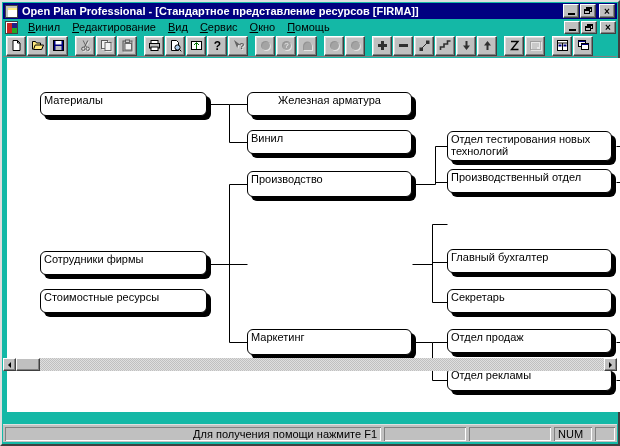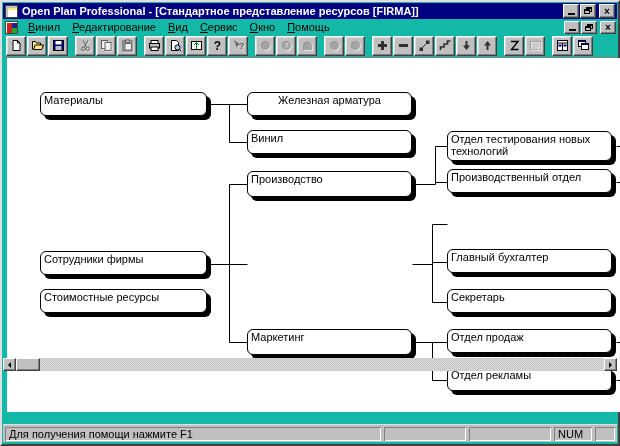--- a/index.html
+++ b/index.html
@@ -65,21 +65,21 @@
   .arr.left{border-right-color:#000;margin-left:-3px;}
   .arr.right{border-left-color:#000;margin-right:-3px;}
   .sthumb{left:13px;width:24px;}
   .sbtn.rightbtn{right:0;}
   
   .statusbar{position:absolute;left:1px;right:1px;bottom:2px;height:18px;background:#c0c0c0;
     display:flex;align-items:center;padding:1px 2px;gap:3px;box-sizing:border-box;
     border-top:1px solid #dfdfdf;}
   .panel{height:14px;box-shadow:inset 1px 1px 0 #808080,inset -1px -1px 0 #fff;
     font-size:11px;line-height:14px;padding:0 4px;box-sizing:border-box;color:#000;white-space:nowrap;overflow:hidden;}
-  .panel.main{flex:1;}
+  .panel.main{flex:1;text-align:right;}
 </style>
 </head>
 <body>
 
 <div id="window">
 
   <div class="titlebar">
     <div class="appicon"></div>
     <div class="ttl">Open Plan Professional - [Стандартное представление ресурсов [FIRMA]]</div>
     <div class="winbtn">

